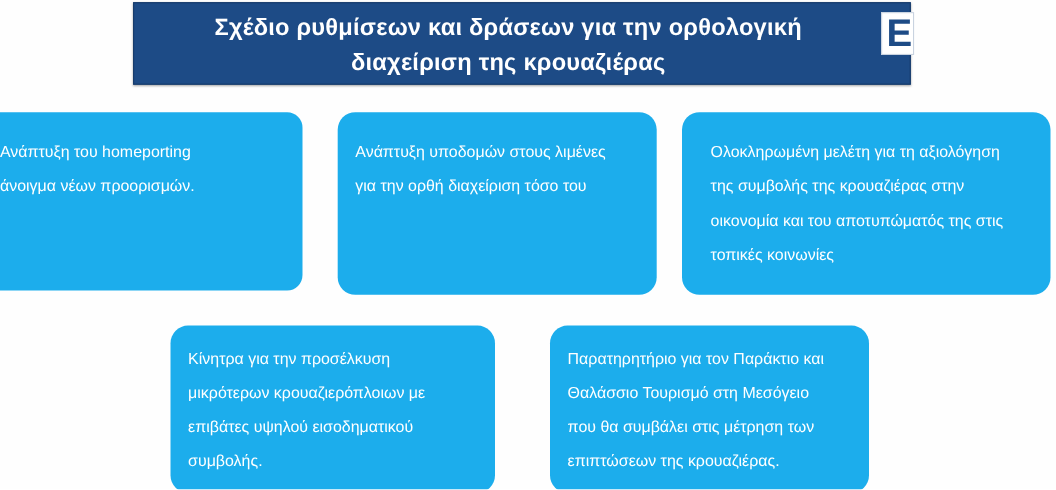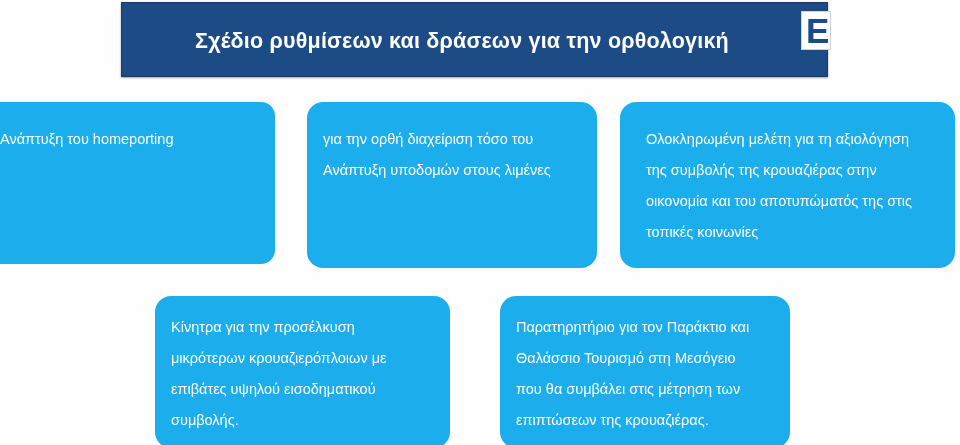--- a/index.html
+++ b/index.html
@@ -139,33 +139,35 @@
   }
 </style>
 </head>
 <body>
 
 <div id="slide">
 
   <div class="header-bar">
     <div class="header-title">
       <span class="line1">Σχέδιο ρυθμίσεων και δράσεων για την ορθολογική</span>
+      <span class="line2">διαχείριση της κρουαζιέρας</span>
     </div>
     <div class="logo-badge">
       <span class="glyph">E</span>
     </div>
   </div>
 
   <div class="card" id="card-1">
     <span class="txt">Ανάπτυξη του homeporting</span>
+    <span class="txt">άνοιγμα νέων προορισμών.</span>
   </div>
 
   <div class="card" id="card-2">
+    <span class="txt">Ανάπτυξη υποδομών στους λιμένες</span>
     <span class="txt">για την ορθή διαχείριση τόσο του</span>
-    <span class="txt">Ανάπτυξη υποδομών στους λιμένες</span>
   </div>
 
   <div class="card" id="card-3">
     <span class="txt">Ολοκληρωμένη μελέτη για τη αξιολόγηση</span>
     <span class="txt">της συμβολής της κρουαζιέρας στην</span>
     <span class="txt">οικονομία  και του αποτυπώματός της στις</span>
     <span class="txt">τοπικές κοινωνίες</span>
   </div>
 
   <div class="card" id="card-4">

